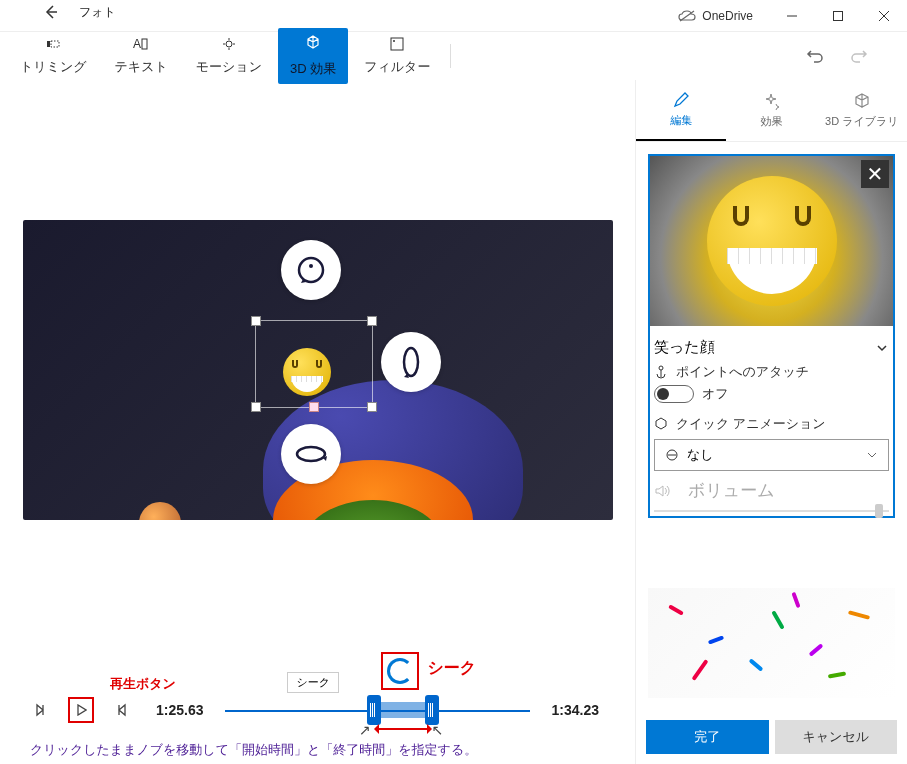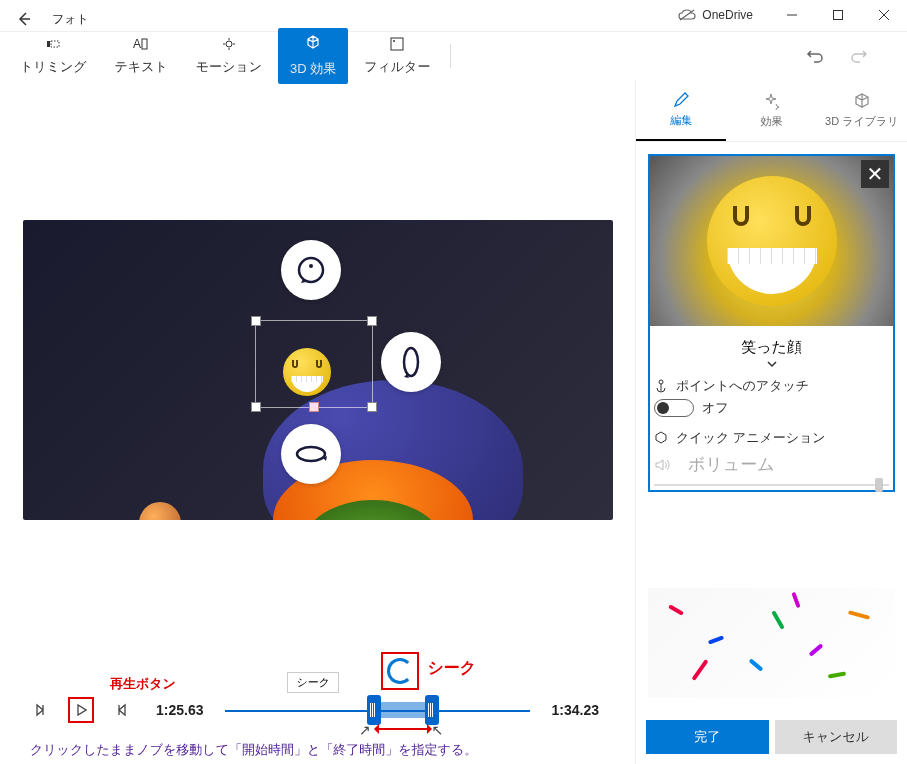--- a/index.html
+++ b/index.html
@@ -1,28 +1,28 @@
 <!DOCTYPE html>
 <html><head>
 <meta charset="utf-8">
 <style>
 * { margin: 0; padding: 0; box-sizing: border-box; font-family: 'Yu Gothic UI', 'Meiryo', sans-serif; }
 body { width: 907px; height: 764px; background: #fff; display: flex; flex-direction: column; overflow: hidden; }
 
-.titlebar { height: 32px; display: flex; align-items: flex-end; border-bottom: 1px solid #eee; }
+.titlebar { height: 32px; display: flex; align-items: flex-start; border-bottom: 1px solid #eee; padding-left: 27px; }
 .titlebar-left { display: flex; align-items: center; gap: 8px; padding-left: 12px; }
 .back-btn { width: 24px; height: 24px; display: flex; align-items: center; justify-content: center; cursor: pointer; }
 .app-title { font-size: 12px; color: #222; margin-left: 8px; }
 .titlebar-right { margin-left: auto; display: flex; align-items: center; }
 .onedrive { display: flex; align-items: center; gap: 6px; font-size: 12px; color: #333; margin-right: 16px; }
 .win-btn { width: 46px; height: 32px; display: flex; align-items: center; justify-content: center; cursor: pointer; }
 
 .toolbar { height: 48px; display: flex; align-items: center; gap: 4px; padding: 0 8px; }
 .tool-btn { display: flex; align-items: center; gap: 6px; padding: 6px 12px; font-size: 13px; color: #333; cursor: pointer; border-radius: 2px; flex-direction: column; }
-.tool-btn.active { background: #0078d4; color: #e5e5e5; gap: 10px; }
+.tool-btn.active { background: #0078d4; color: #0f172a; gap: 10px; }
 .tool-sep { width: 1px; height: 24px; background: #ddd; margin: 0 4px; }
 .toolbar-right { margin-left: auto; display: flex; gap: 12px; padding-right: 24px;}
 .undo-btn { width: 32px; height: 32px; display:flex; align-items:center; justify-content:center; cursor:pointer; color:#666;}
 
 .main { flex: 1; display: flex; overflow: hidden; }
 .canvas-area { flex: 1; display: flex; flex-direction: column; padding: 0 8px; }
 .video-canvas { width: 590px; height: 300px; margin: 140px auto 0; position: relative; background: linear-gradient(135deg, #1a1a2e 0%, #2d2d3d 100%); border-radius: 2px; overflow: hidden; }
 .bird-body { position: absolute; width: 260px; height: 180px; left: 240px; top: 160px; background: radial-gradient(ellipse at 30% 20%, #4a4ab0, #2a2a70); border-radius: 50% 50% 40% 40%; }
 .bird-orange { position: absolute; width: 200px; height: 120px; left: 250px; top: 240px; background: radial-gradient(ellipse at 50% 30%, #ff8c1a, #e04a00); border-radius: 50%; }
 .bird-green { position: absolute; width: 140px; height: 90px; left: 280px; top: 280px; background: radial-gradient(ellipse, #5aa02c, #2a6010); border-radius: 50%; }
@@ -75,21 +75,21 @@
 .side-tab.active { color:#0078d4; border-bottom:2px solid #000000;}
 .side-body { flex:1; padding: 12px; overflow-y:auto; display:flex; flex-direction:column; gap:10px;}
 .preview-card { border: 2px solid #0078d4; padding:0; position:relative;}
 .preview-img { width:100%; height:170px; background: radial-gradient(circle at 50% 60%, #f5e050 0%, #d4b020 40%, #888 70%, #555 100%); display:flex; align-items:center; justify-content:center; position:relative;}
 .preview-smiley { width:130px; height:130px; background: radial-gradient(circle at 40% 35%, #ffe05a, #e0b000); border-radius:50%; position:relative;}
 .ps-eye { position:absolute; width:16px; height:20px; border: 4px solid #5a4000; border-top:none; border-radius: 0 0 20px 20px;}
 .ps-eye.l{left:26px;top:30px;} .ps-eye.r{right:26px;top:30px;}
 .ps-mouth { position:absolute; bottom:12px; left:20px; width:90px; height:46px; background:#fff; border-radius: 0 0 50px 50px;}
 .ps-teeth { position:absolute; top:0; left:0; width:100%; height:16px; background:repeating-linear-gradient(90deg,#ddd 0 1px,#fff 1px 11px);}
 .close-x { position:absolute; top:4px; right:4px; width:28px; height:28px; background:#333; color:#fff; display:flex; align-items:center; justify-content:center; font-size:20px; cursor:pointer;}
-.obj-name { display:flex; justify-content:space-between; align-items:center; padding:12px 4px 4px; font-size:15px; cursor:pointer;flex-direction:column;}
+.obj-name { display:flex; justify-content:space-between; align-items:center; padding:12px 4px 4px; font-size:15px; cursor:pointer;}
 .prop-row { display:flex; align-items:center; gap:8px; font-size:13px; color:#333; padding: 2px 4px;}
 .prop-label { flex:1;}
 .toggle { width:40px; height:18px; border:1px solid #666; border-radius:10px; position:relative; cursor:pointer;}
 .toggle-knob { position:absolute; left:2px; top:2px; width:12px; height:12px; background:#333; border-radius:50%;}
 .dd { border: 1px solid #999; padding: 6px 10px; display:flex; align-items:center; justify-content:space-between; font-size:13px; cursor:pointer; margin:4px;}
 .vol-row { display:flex; align-items:center; gap:18px; padding:4px; color:#aaa; font-size:17px;}
 .vol-slider { flex:1; height:2px; background:#ddd; position:relative;}
 .vol-thumb { position:absolute; right:6px; top:-6px; width:8px; height:14px; background:#ccc; border-radius:2px;}
 .confetti-card { height:110px; background: linear-gradient(135deg, #f8f8f8, #fff); position:relative; overflow:hidden; margin-top:auto;}
 .conf { position:absolute; width:16px; height:4px; border-radius:2px;}
@@ -335,20 +335,32 @@
               <div class="toggle-knob"></div>
             </div>
           <span>オフ</span>
         </div>
         <div class="prop-row" style="margin-top:8px">
           <svg width="14" height="14">
               <path d="M7 1l5 3v5l-5 3-5-3V4z" fill="none" stroke="#333"></path>
             </svg>
           <span class="prop-label">クイック アニメーション</span>
         </div>
+        <div class="dd">
+          <span style="display:flex;align-items:center;gap:8px">
+            <svg width="14" height="14">
+                <circle cx="7" cy="7" r="5" fill="none" stroke="#333"></circle>
+                <line x1="3" y1="7" x2="11" y2="7" stroke="#333"></line>
+              </svg>
+            <span>なし</span>
+          </span>
+          <svg width="12" height="12">
+              <path d="M2 4l4 4 4-4" fill="none" stroke="#666"></path>
+            </svg>
+        </div>
         <div class="vol-row">
           <svg width="16" height="16">
               <path d="M2 6v4h3l4 3V3L5 6z M11 5a4 4 0 010 6 M13 3a7 7 0 010 10" fill="none" stroke="#bbb"></path>
             </svg>
           <span>ボリューム</span>
         </div>
         <div class="vol-row">
           <div class="vol-slider">
               <div class="vol-thumb"></div>
             </div>

